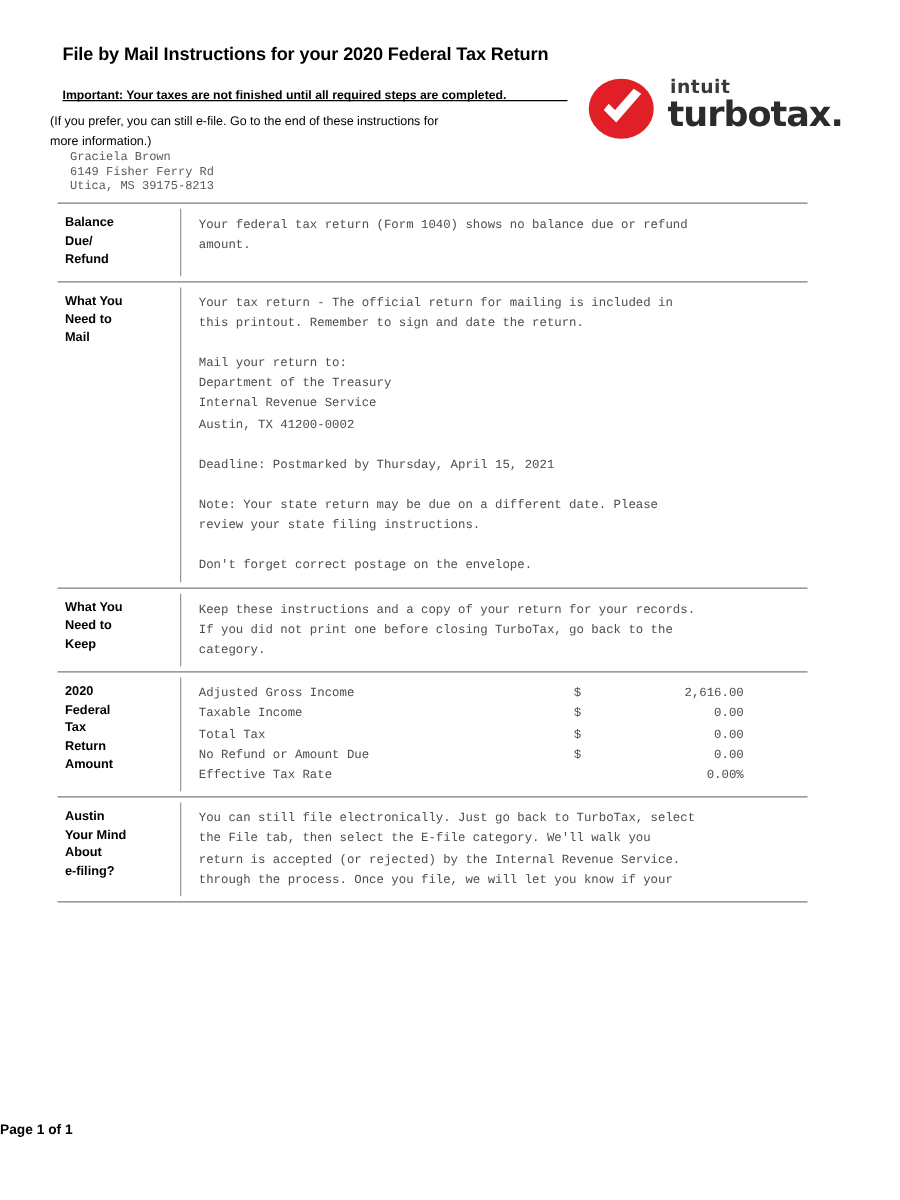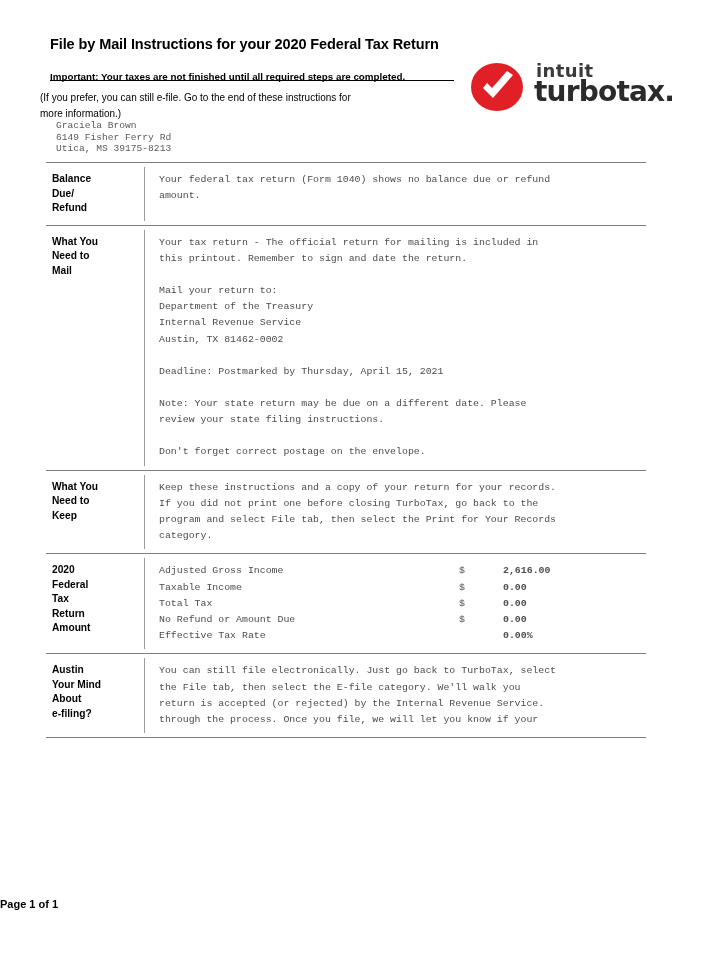--- a/index.html
+++ b/index.html
@@ -71,21 +71,21 @@
     position: absolute;
     left: 0px;
     top: 2px;
     width: 54px;
     height: 54px;
   }
   .logo-intuit {
     position: absolute;
     left: 66px;
     top: 2px;
-    font-size: 18px;
+    font-size: 15px;
     font-weight: bold;
     color: #3a3a3a;
     letter-spacing: 0.4px;
     font-family: "DejaVu Sans", sans-serif;
   }
   .logo-turbotax {
     position: absolute;
     left: 64px;
     top: 17px;
     font-size: 28px;
@@ -147,22 +147,21 @@
   .content p.gap { margin-top: 16px; }
   
   .sum-line {
     display: flex;
     line-height: 16.2px;
   }
   .sum-name { width: 300px; }
   .sum-dollar { width: 44px; }
   .sum-val {
     width: 92px;
-    text-align: left;
-    font-weight: bold;
+    text-align: right;
   }
   
   .footer {
     position: absolute;
     left: 0;
     top: 898px;
     width: 720px;
     text-align: left;
     font-size: 11px;
     font-weight: bold;
@@ -223,40 +222,39 @@
         <div>Need to</div>
         <div>Mail</div>
       </div>
       <div class="bar"></div>
       <div class="content">
         <p>Your tax return - The official return for mailing is included in</p>
         <p>this printout. Remember to sign and date the return.</p>
         <p class="gap">Mail your return to:</p>
         <p>Department of the Treasury</p>
         <p>Internal Revenue Service</p>
-        <p>Austin, TX 81462-0002</p>
+        <p>Austin, TX 41200-0002</p>
         <p class="gap">Deadline: Postmarked by Thursday, April 15, 2021</p>
         <p class="gap">Note: Your state return may be due on a different date. Please</p>
         <p>review your state filing instructions.</p>
         <p class="gap">Don't forget correct postage on the envelope.</p>
       </div>
     </div>
 
     <div class="rule"></div>
     <div class="row">
       <div class="lbl">
         <div>What You</div>
         <div>Need to</div>
         <div>Keep</div>
       </div>
       <div class="bar"></div>
       <div class="content">
         <p>Keep these instructions and a copy of your return for your records.</p>
         <p>If you did not print one before closing TurboTax, go back to the</p>
-        <p>program and select File tab, then select the Print for Your Records</p>
         <p>category.</p>
       </div>
     </div>
 
     <div class="rule"></div>
     <div class="row">
       <div class="lbl">
         <div>2020</div>
         <div>Federal</div>
         <div>Tax</div>

